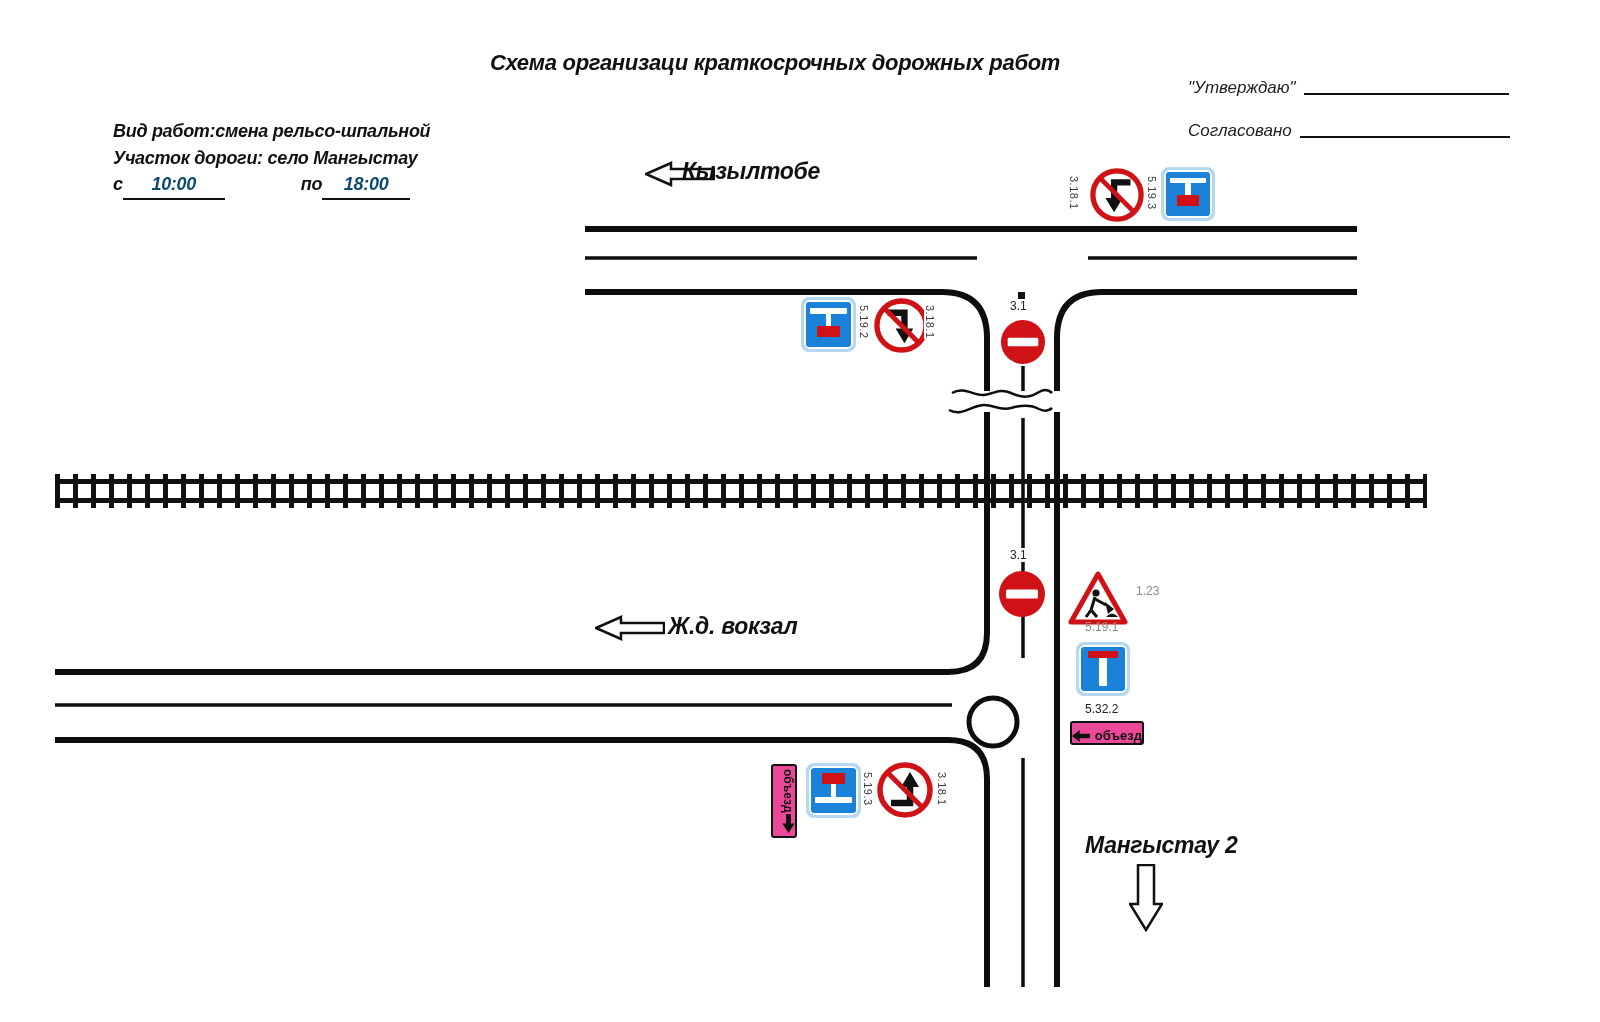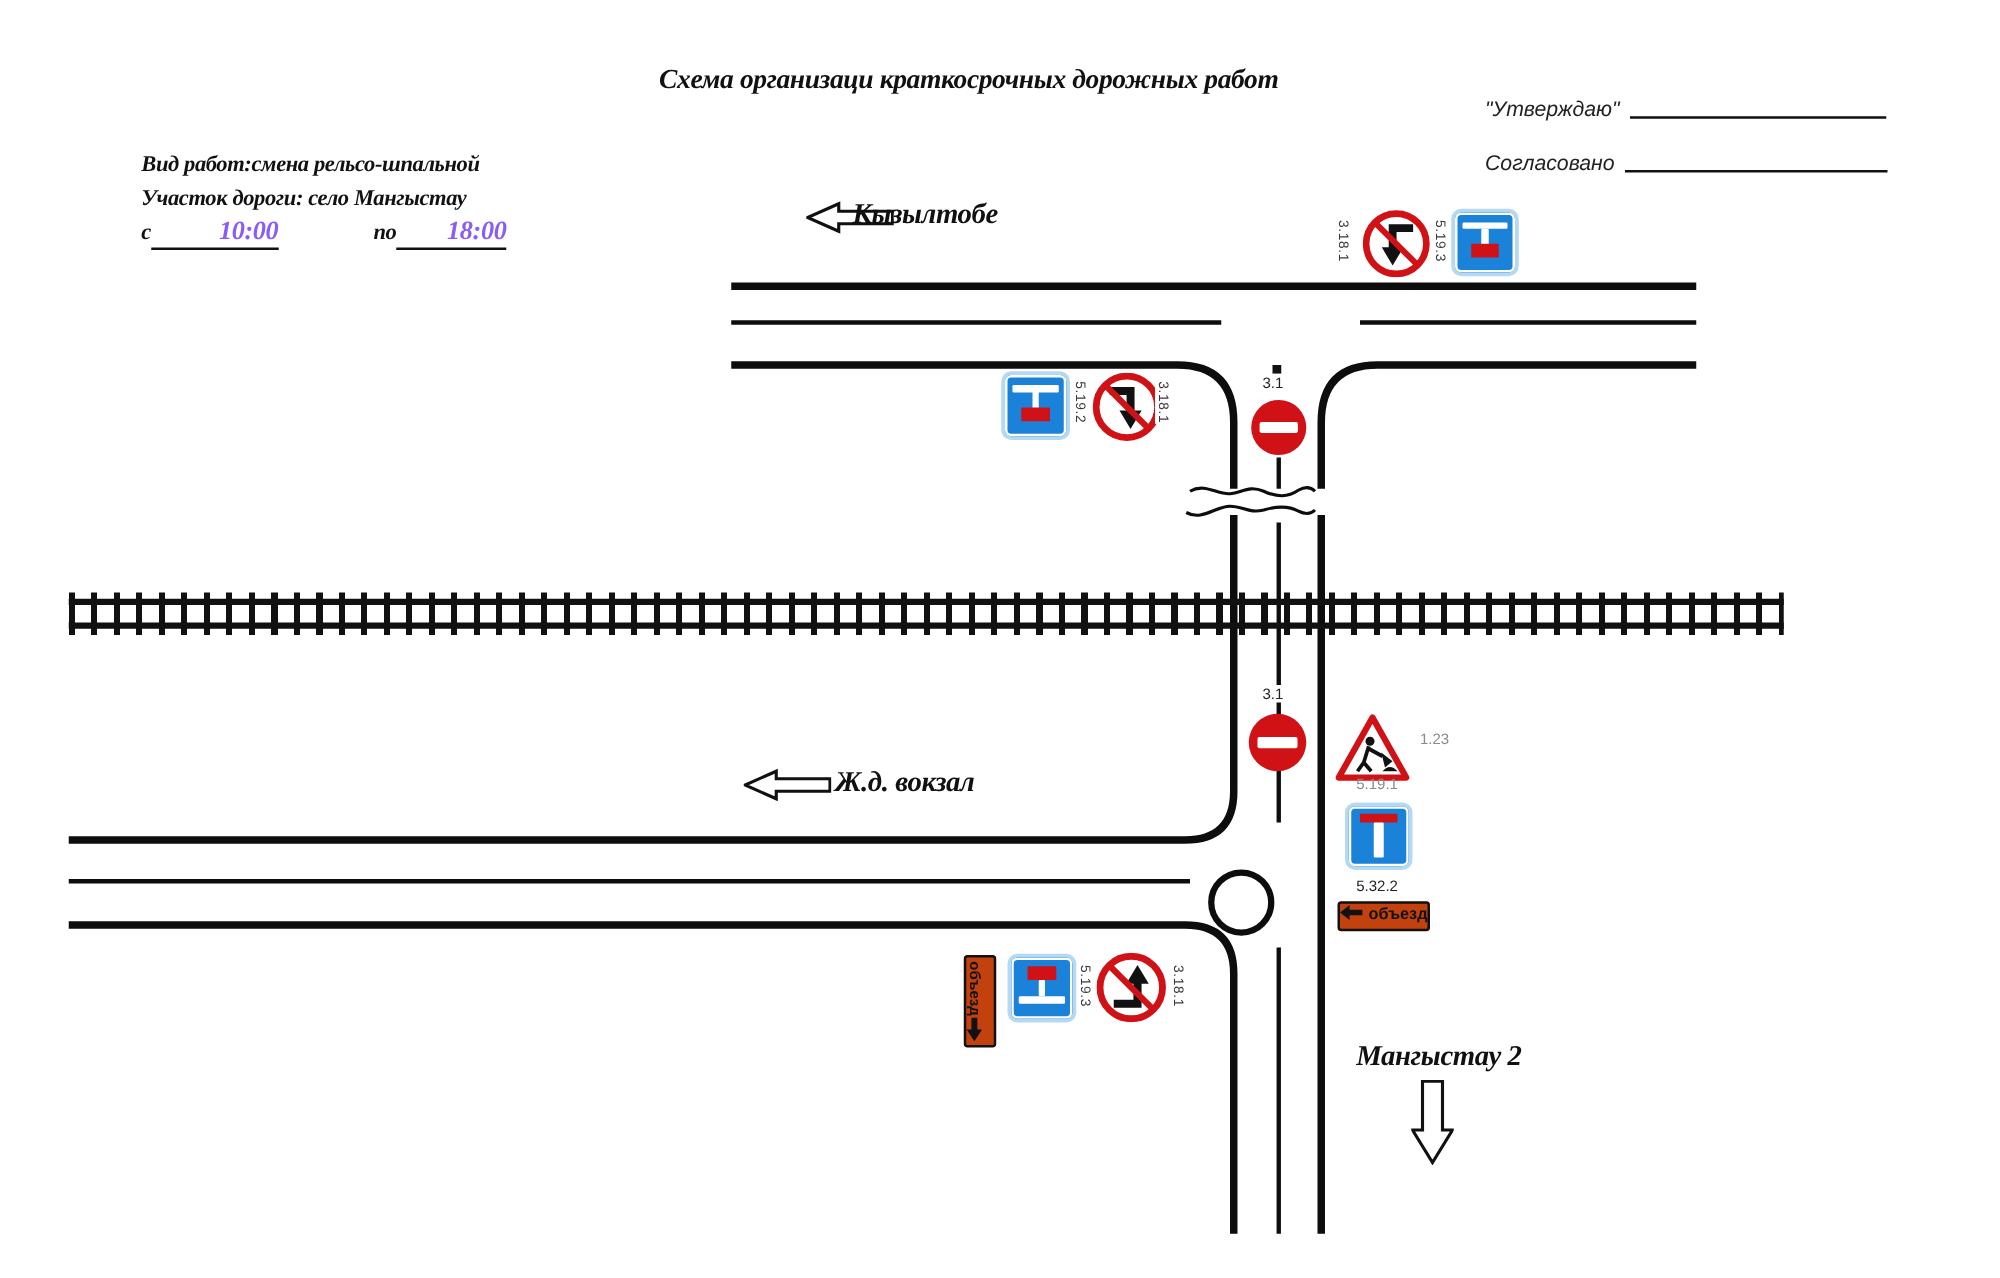--- a/index.html
+++ b/index.html
@@ -1,39 +1,39 @@
 <!DOCTYPE html>
 <html><head>
 <meta charset="utf-8">
 <style>
   html,body{margin:0;padding:0;background:#fff;}
   #canvas{position:relative;width:1600px;height:1022px;background:#fff;overflow:hidden;
           font-family:"Liberation Sans",sans-serif;}
   .abs{position:absolute;}
-  .bi{font-style:italic;font-weight:bold;color:#111;letter-spacing:-0.3px;font-family:Liberation Serif, serif;}
+  .bi{font-style:italic;font-weight:bold;color:#111;letter-spacing:-0.3px;}
   .title{font-size:22px;text-align:center;}
   .appr{font-style:italic;font-size:17px;color:#222;display:flex;align-items:flex-end;gap:8px;}
   .sigline{border-bottom:2px solid #111;height:1px;display:inline-block;margin-bottom:3px;}
   .info{font-size:18px;line-height:26.5px;}
-  .uline{display:inline-block;border-bottom:2.5px solid #111;text-align:right;
-         font-style:italic;font-weight:bold;font-size:21px;color:#8b5cf6;}
+  .uline{display:inline-block;border-bottom:2.5px solid #111;text-align:center;
+         font-style:italic;font-weight:bold;font-size:18px;color:#0c4a6e;}
   .dirlbl{font-size:23px;}
   .slab{font-size:12px;color:#222;background:#fff;padding:0 2px;}
   .glab{font-size:12px;color:#8a8a8a;}
   .vlab{writing-mode:vertical-rl;font-size:11px;color:#3a3a3a;letter-spacing:0.5px;background:#fff;}
   .railway{left:55px;top:474px;width:1372px;height:34px;
            background:repeating-linear-gradient(to right,#111 0 5px,transparent 5px 18px);}
   .rail{position:absolute;left:0;width:100%;height:5px;background:#111;}
   .bsign{background:#1b82d9;border:3px solid #b5d9f2;border-radius:8px;
          box-shadow:inset 0 0 0 2px #fff;}
   .bsign>div{position:absolute;}
   .wbar{background:#fff;border-radius:1px;}
   .rblk{background:#d01217;}
-  .ydet{background:#c2410c;border:2.5px solid #111;border-radius:3px;display:flex;
-        align-items:flex-start;justify-content:center;gap:4px;}
+  .ydet{background:#ec4899;border:2.5px solid #111;border-radius:3px;display:flex;
+        align-items:flex-end;justify-content:center;gap:4px;}
   .ydet span{font-weight:bold;font-size:13px;color:#111;}
   .yvert{flex-direction:column;gap:2px;}
   .vtext{writing-mode:vertical-rl;}
   .dot{background:#111;}
 </style>
 </head>
 <body>
 
 <div id="canvas">
 

